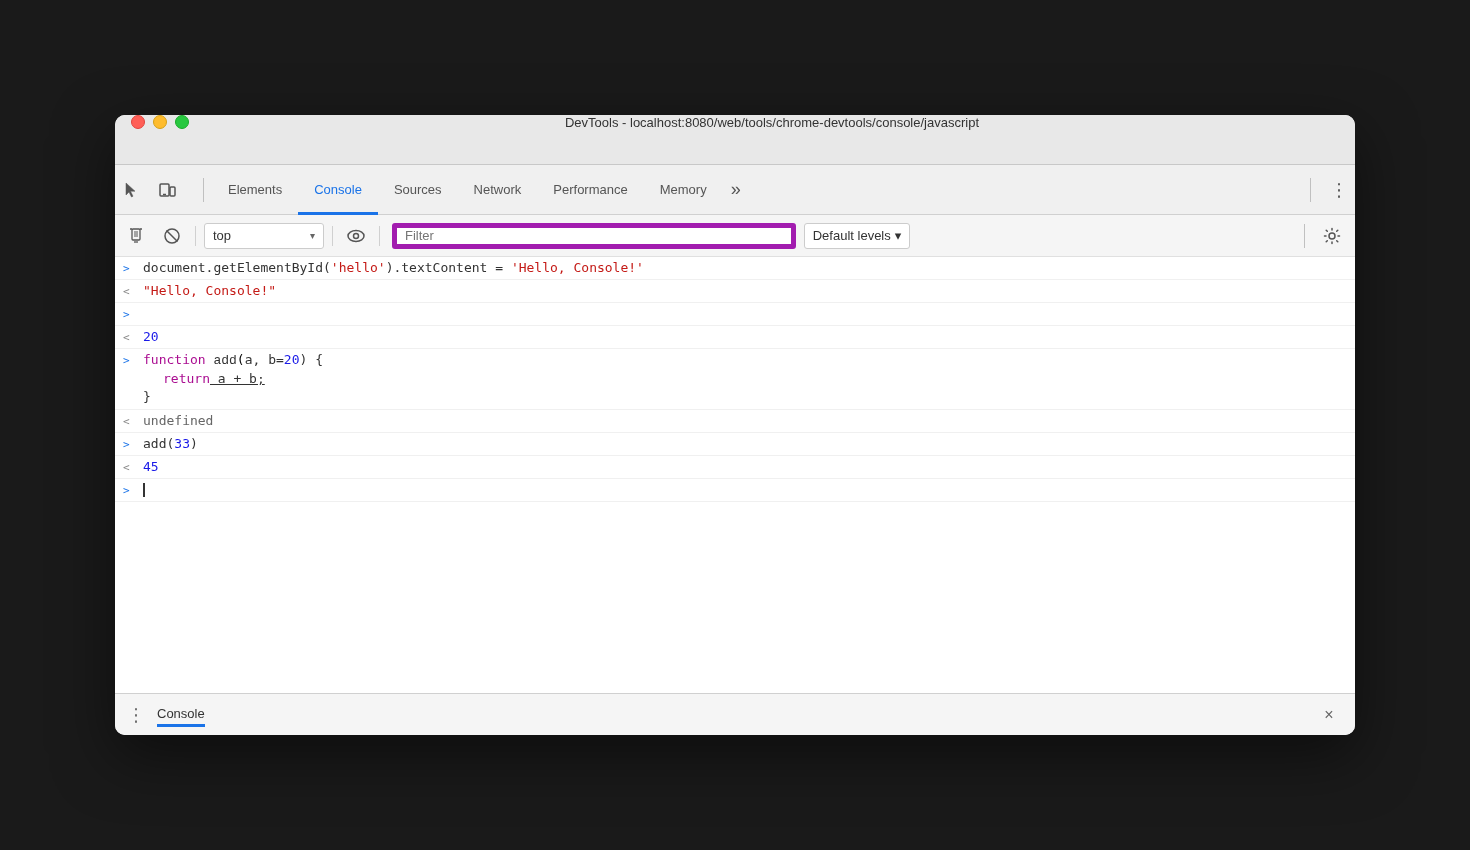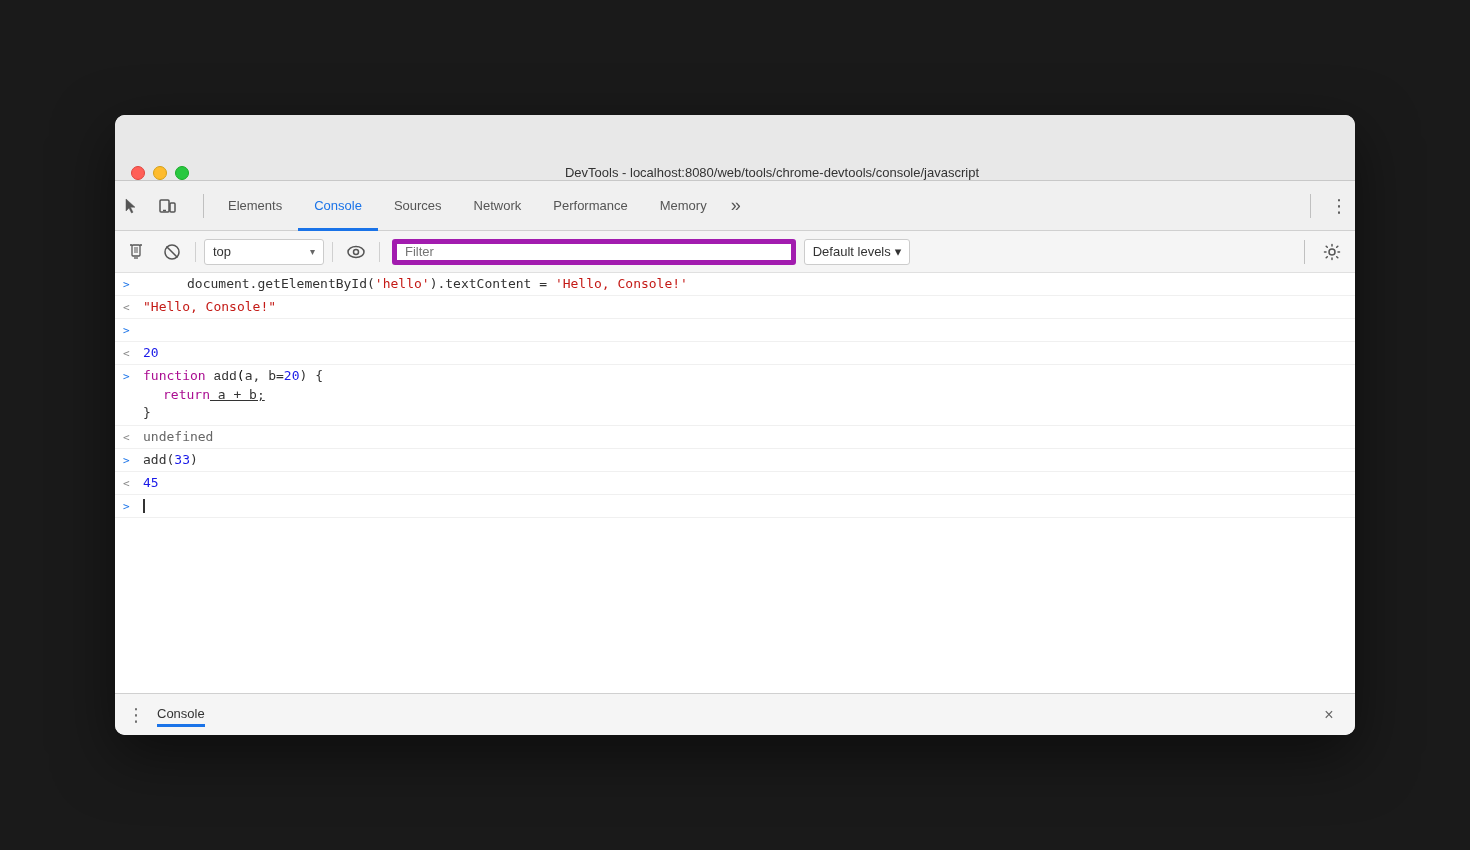--- a/index.html
+++ b/index.html
@@ -20,23 +20,23 @@
       border-radius: 10px;
       box-shadow: 0 20px 60px rgba(0,0,0,0.5);
       overflow: hidden;
       display: flex;
       flex-direction: column;
     }
 
     
     .title-bar {
       background: #e8e8e8;
-      height: 66px;
-      display: flex;
-      align-items: flex-end;
+      height: 50px;
+      display: flex;
+      align-items: flex-start;
       padding: 0 16px;
       border-bottom: 1px solid #c8c8c8;
       flex-shrink: 0;
     }
 
     .traffic-lights {
       display: flex;
       gap: 8px;
       margin-right: 16px;
     }
@@ -483,21 +483,21 @@
         <path d="M9 1.5 L9 3M9 15 L9 16.5M1.5 9 L3 9M15 9 L16.5 9M3.2 3.2 L4.3 4.3M13.7 13.7 L14.8 14.8M14.8 3.2 L13.7 4.3M4.3 13.7 L3.2 14.8" fill="none" stroke="#555" stroke-width="1.5" stroke-linecap="round"></path>
       </svg>
     </button>
   </div>
 
   <div class="console-output">
 
     <div class="console-line">
       <span class="line-arrow in">&gt;</span>
       <span class="line-content">
-        <span style="color:#333;margin-left:44px;">document.getElementById(<span style="color:#c41a16;">'hello'</span>).textContent = <span style="color:#c41a16;">'Hello, Console!'</span></span>
+        <span style="color:#333;">document.getElementById(<span style="color:#c41a16;">'hello'</span>).textContent = <span style="color:#c41a16;">'Hello, Console!'</span></span>
       </span>
     </div>
 
     <div class="console-line">
       <span class="line-arrow out">&lt;</span>
       <span class="line-content">
         <span style="color:#c41a16;">"Hello, Console!"</span>
       </span>
     </div>
 

